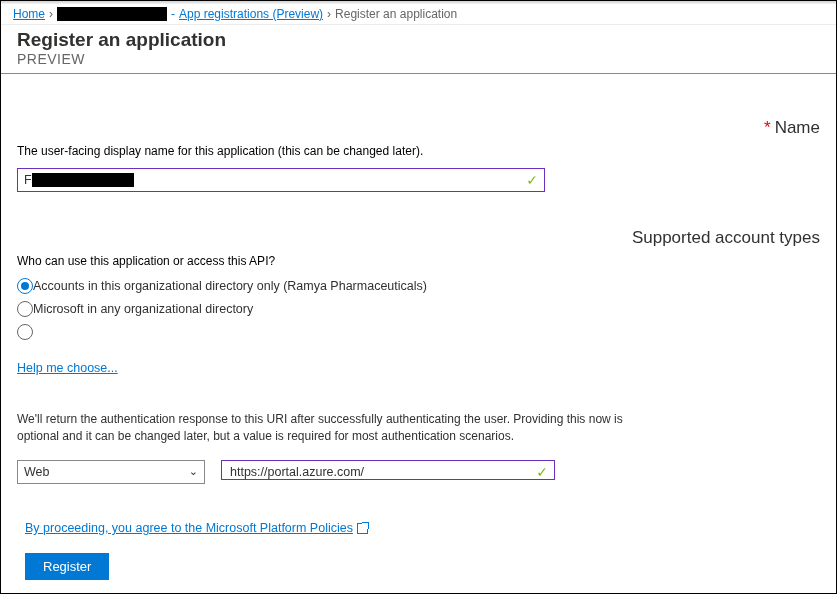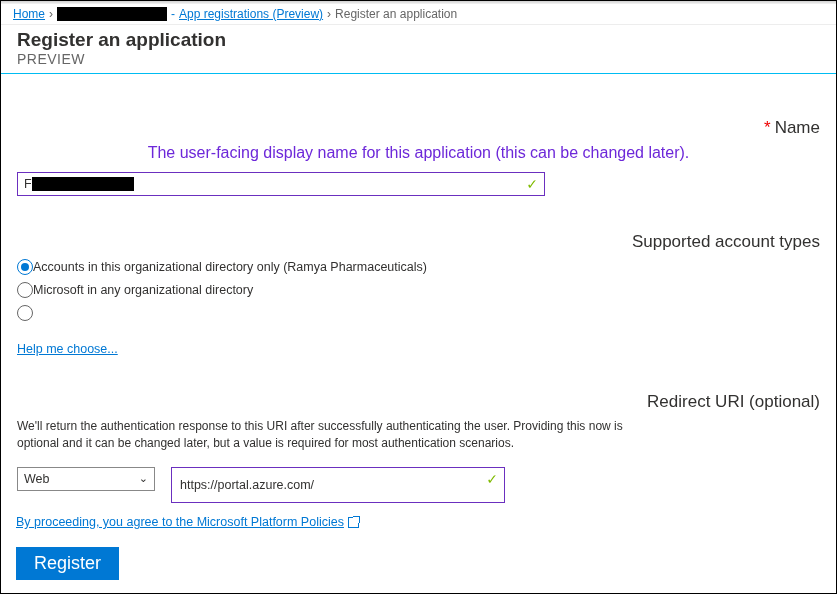--- a/index.html
+++ b/index.html
@@ -24,55 +24,55 @@
     .bc-current { color: #666; }
     .redact { background:#000; color:#000; display:inline-block; height:14px; }
     .redact.r1 { width:110px; }
     .redact.r2 { width:102px; }
     .header { padding: 4px 16px 6px 16px; border-bottom: 1px solid #00bcf2; }
     .header h1 { font-size: 19px; font-weight: 600; }
     .preview { font-size: 14px; letter-spacing: .5px; color:#666; }
     .content { padding: 44px 16px 10px 16px; }
     .section-title { font-size: 17px; font-weight: 400; color:#323130; margin-bottom:6px;text-align:right; }
     .required-star { color:#e00; margin-right:4px; }
-    .subtext { font-size: 16px; color:#6d28d9; margin-bottom:10px;text-align:center; }
+    .subtext { font-size: 12px; color:#000000; margin-bottom:10px; }
     .name-input {
       width: 528px; height: 24px; border:1px solid #6b2fbf;
       position: relative; display:flex; align-items:center; padding:0 22px 0 6px;
       font-size:12.5px;
     }
     .check {
       position:absolute; right:6px; top:3px; color:#7fba00; font-size:14px;
     }
     .gap { height: 36px; }
     .radio-row { display:flex; align-items:center; gap:0; margin:7px 0; font-size:12.5px; }
     .radio {
       width:16px; height:16px; border:1px solid #666; border-radius:50%;
       display:flex; align-items:center; justify-content:center; flex-shrink:0;
     }
     .radio.selected { border-color:#0078d4; }
     .radio.selected::after { content:""; width:8px; height:8px; background:#0078d4; border-radius:50%; }
     .link { color:#0078d4; font-size:12.5px; margin-top:14px; display:inline-block; }
     .uri-row { display:flex; gap:16px; margin-top:14px; }
     .select {
-      width:138px; height:24px; border:1px solid #888; display:flex; align-items:center;
+      width:188px; height:24px; border:1px solid #888; display:flex; align-items:center;
       justify-content:space-between; padding:0 6px; font-size:12.5px; background:#fff;
     }
     .chev { font-size:11px; }
     .uri-input {
-      width:334px; height:36px; border:1px solid #6b2fbf; position:relative;
-      display:flex; align-items:center; padding:0 22px 0 8px; font-size:12.5px;
+      width:334px; height:20px; border:1px solid #6b2fbf; position:relative;
+      display:flex; align-items:flex-end; padding:0 22px 0 8px; font-size:12.5px;
     }
-    .footer { position:absolute; bottom:14px; left:16px; right:16px;margin-top:32px; }
+    .footer { position:absolute; bottom:14px; left:25px; right:16px;margin-top:32px; }
     .footer-link { color:#0078d4; font-size:12.5px; display:flex; align-items:center; gap:4px; }
     .ext-icon { width:11px; height:11px; border:1px solid #0078d4; position:relative; display:inline-block;}
     .ext-icon::after { content:""; position:absolute; width:6px; height:6px; border-top:1px solid #0078d4; border-right:1px solid #0078d4; top:-2px; right:-2px; background:#fff;}
     .register-btn {
       margin-top:18px; background:#0078d4; color:#fff; border:none;
-      padding:6px 18px; font-size:18px; cursor:pointer;
+      padding:6px 18px; font-size:13px; cursor:pointer;
     }
     .desc-wrap { max-width: 620px; font-size:12px; line-height:1.45; }
   </style>
 </head>
 <body>
 
 <div class="top-border"></div>
 
 <div class="breadcrumb">
   <a href="#">Home</a>
@@ -97,38 +97,38 @@
   <div class="subtext">The user-facing display name for this application (this can be changed later).</div>
   <div class="name-input">
     <span>F</span>
       <span class="redact r2"></span>
     <span class="check">✓</span>
   </div>
 
   <div class="gap"></div>
 
   <div class="section-title">Supported account types</div>
+  <div class="subtext">Who can use this application or access this API?</div>
 
   <div class="radio-row">
     <span class="radio selected"></span>
     <span>Accounts in this organizational directory only (Ramya Pharmaceuticals)</span>
   </div>
   <div class="radio-row">
     <span class="radio"></span>
     <span>Microsoft in any organizational directory</span>
   </div>
   <div class="radio-row">
     <span class="radio"></span>
   </div>
 
   <a href="#" class="link">Help me choose...</a>
 
   <div class="gap"></div>
 
-  <div class="section-title">Redirect URI (optional)</div>
   <div class="desc-wrap">We'll return the authentication response to this URI after successfully authenticating the user. Providing this now is optional and it can be changed later, but a value is required for most authentication scenarios.</div>
 
   <div class="uri-row">
     <div class="select">
       <span>Web</span>
       <span class="chev">⌄</span>
     </div>
     <div class="uri-input">
       <span>https://portal.azure.com/</span>
       <span class="check">✓</span>

